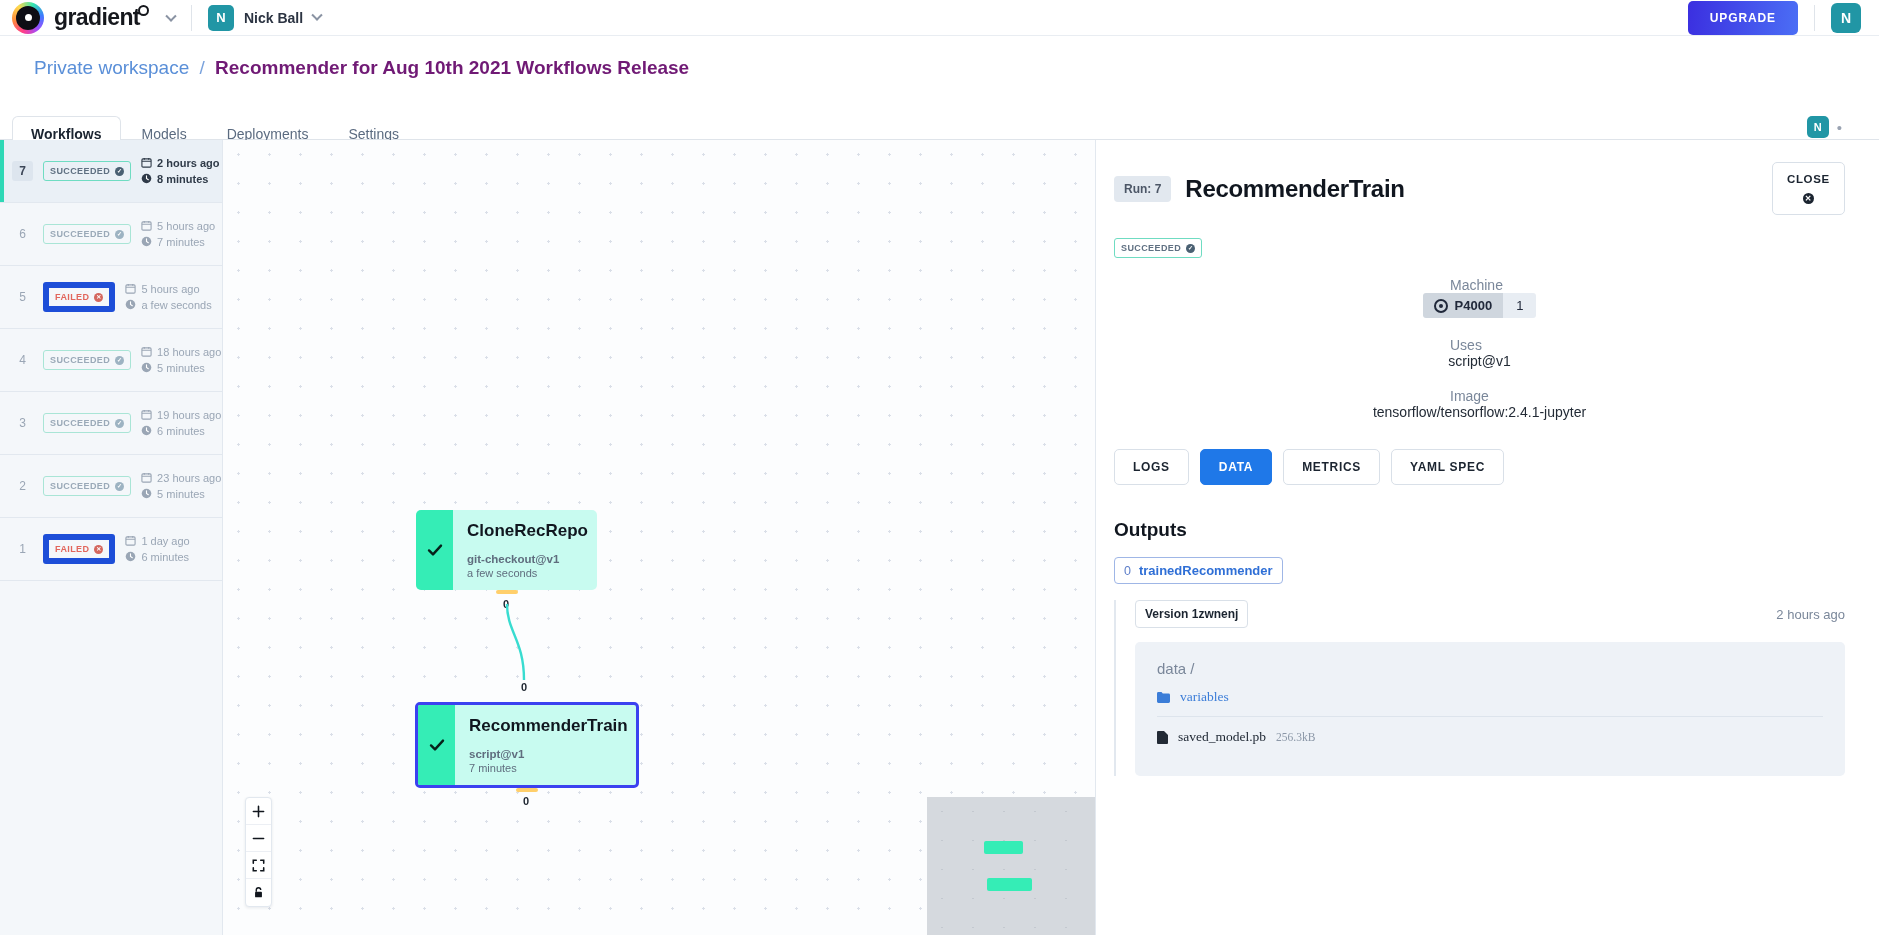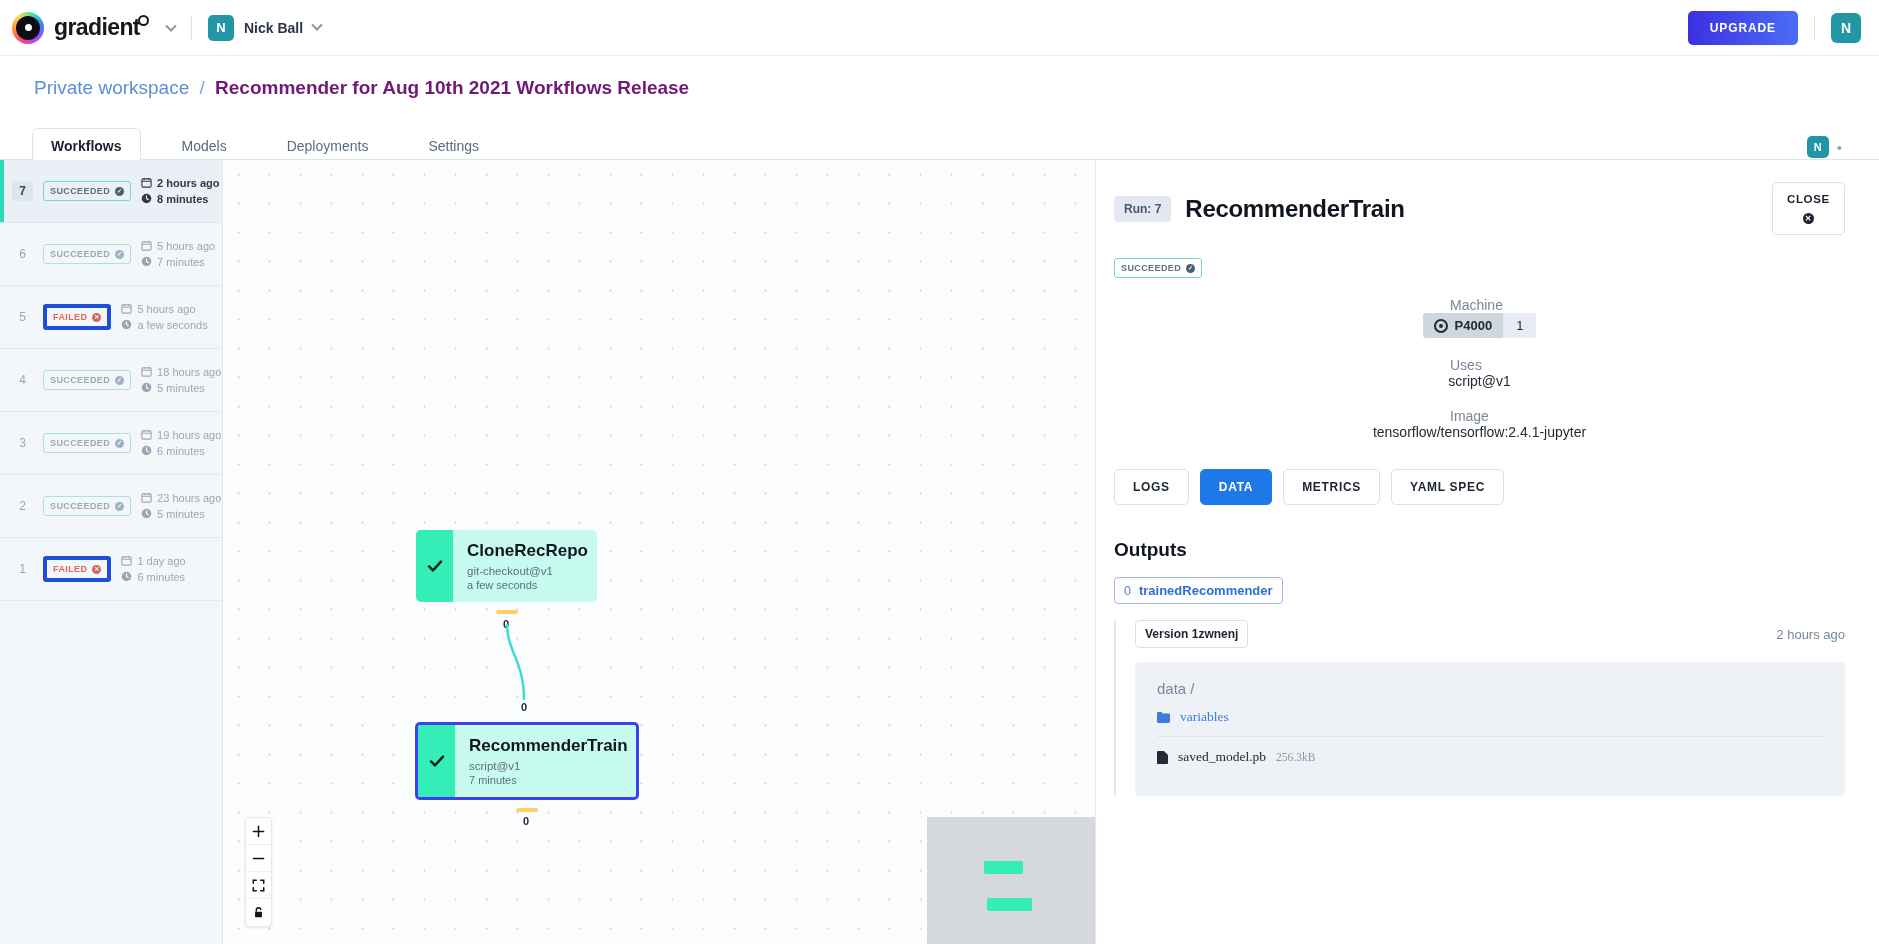--- a/index.html
+++ b/index.html
@@ -6,21 +6,21 @@
   html, body {
     width: 1879px; height: 944px;
     font-family: "Liberation Sans", sans-serif;
     background: #ffffff;
     overflow: hidden;
     -webkit-font-smoothing: antialiased;
   }
 
   
   .topbar {
-    height: 56px;
+    height: 36px;
     display: flex;
     align-items: center;
     padding: 0 18px 0 12px;
     background: #ffffff;
     border-bottom: 1px solid #e9edf2;
     position: relative;
   }
   .logo-wrap { display: flex; align-items: center; gap: 10px; }
   .logo-mark {
     width: 32px; height: 32px; border-radius: 50%;
@@ -86,21 +86,21 @@
   .tabs {
     display: flex; align-items: flex-end; gap: 2px;
     padding: 26px 0 0 12px;
     border-bottom: 1px solid #dfe4ea;
     background: #fff;
   }
   .tab {
     font-size: 14px; color: #5b6b80; padding: 9px 18px 10px 18px;
     border-radius: 6px 6px 0 0; cursor: pointer; white-space: nowrap;
     border: 1px solid transparent; border-bottom: none;
-    position: relative; top: 5px; margin-left: 20px;
+    position: relative; top: 13px;
   }
   .tab.active {
     color: #1b2430; font-weight: 700;
     background: #fff; border-color: #dfe4ea;
   }
 
   
   .body { display: flex; height: 795px; }
 
   
@@ -123,21 +123,21 @@
     background: #dde5ee; color: #3c4657; font-weight: 700;
     border-radius: 3px; padding: 3px 0;
   }
   .badge {
     font-size: 9px; font-weight: 700; letter-spacing: 0.4px;
     border-radius: 3px; padding: 4px 6px;
     display: inline-flex; align-items: center; gap: 5px; white-space: nowrap;
   }
   .badge.succeeded { color: #5f7082; border: 1px solid #6fdcc2; background: transparent; }
   .badge.succeeded.dim { color: #9aa9b8; border-color: #a9e5d6; }
-  .badge.failed { color: #e2665c; border: 4px solid #1d4ed8; background: transparent; }
+  .badge.failed { color: #e2665c; border: 6px solid #1d4ed8; background: transparent; }
   .bdot { width: 9px; height: 9px; border-radius: 50%; display: inline-block; flex: none;
           font-size: 6px; color: #fff; text-align: center; line-height: 9px; }
   .bdot.ok { background: #4a6072; }
   .bdot.ok.dim { background: #9db3c2; }
   .bdot.err { background: #d4675e; }
   .run-times { display: flex; flex-direction: column; gap: 3px; font-size: 11px; }
   .run-time-line { display: flex; align-items: center; gap: 5px; color: #9aa6b5; white-space: nowrap; }
   .run-row.selected .run-time-line { color: #2f3a48; font-weight: 700; }
   .mini-ico { width: 11px; height: 11px; flex: none; }
 
@@ -152,21 +152,21 @@
     position: absolute; display: flex; align-items: stretch;
     border-radius: 5px; overflow: hidden; background: #c8fbf0; cursor: pointer;
   }
   .node .chk {
     width: 37px; background: #35edb6; display: flex;
     align-items: center; justify-content: center; flex: none;
   }
   .node .chk svg { width: 16px; height: 16px; }
   .node .meta { padding: 11px 22px 11px 14px; }
   .node .n-title { font-size: 17px; font-weight: 700; color: #10161f; line-height: 1.15; }
-  .node .n-sub { font-size: 11.5px; color: #5f6d7e; margin-top: 4px; }
+  .node .n-sub { font-size: 11.5px; color: #5f6d7e; margin-top: 12px; font-weight: bold; }
   .node .n-dur { font-size: 11px; color: #5f6d7e; margin-top: 2px; }
   .node.sel { border: 3px solid #3b41f0; }
   .edge-label {
     position: absolute; font-size: 11px; font-weight: 700; color: #1d2530;
   }
   .port {
     position: absolute; width: 22px; height: 4px; border-radius: 2px; background: #ffcf6b;
   }
 
   .zoom-ctrls {

